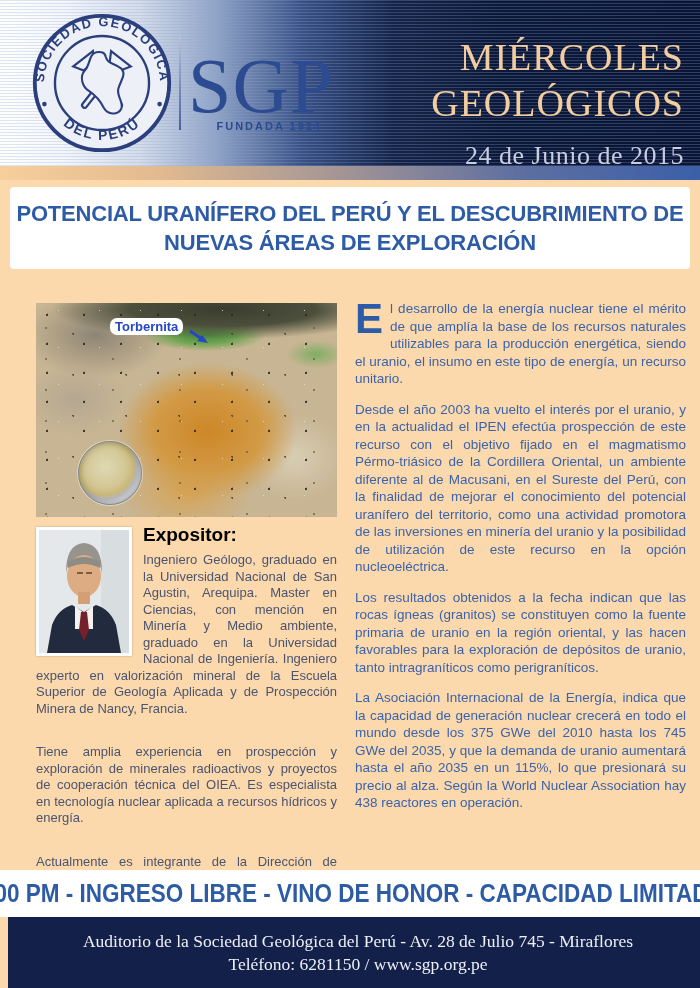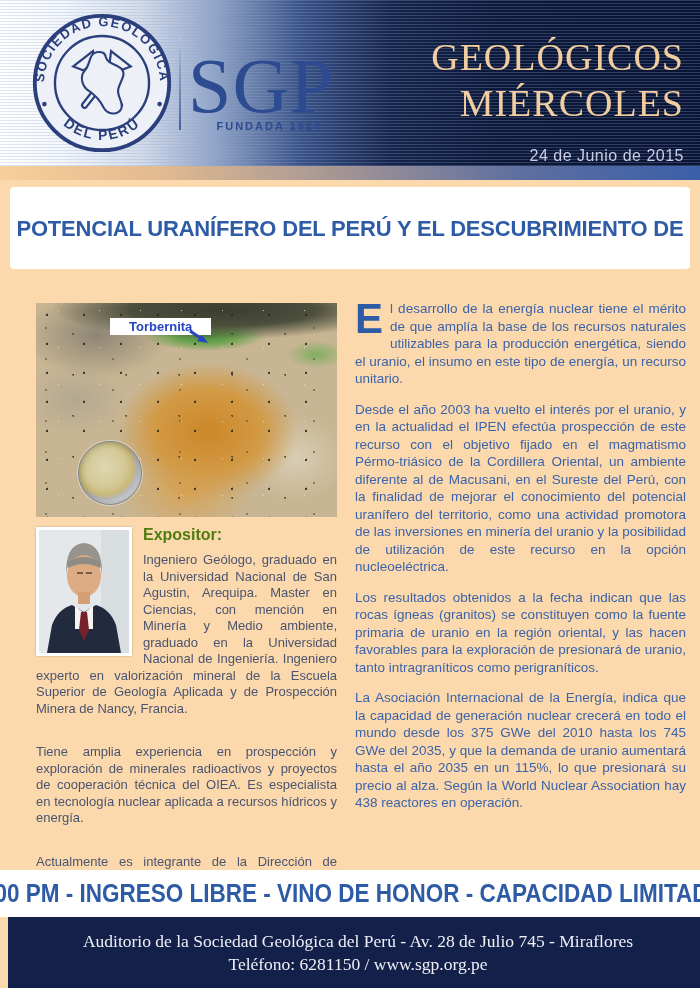--- a/index.html
+++ b/index.html
@@ -15,21 +15,21 @@
   .logo{position:absolute;left:30px;top:11px;width:144px;height:144px;z-index:2;}
   .sep{position:absolute;left:179px;top:36px;width:2px;height:94px;z-index:2;
     background:linear-gradient(#b7c3dd,#44609e);}
   .sgp{position:absolute;left:188px;top:44px;z-index:2;font-family:Liberation Serif, serif;
     font-size:78px;line-height:84px;color:#2c4b90;letter-spacing:1px;}
   .founded{position:absolute;left:198px;top:120px;width:124px;z-index:2;text-align:right;
     font-size:11px;letter-spacing:2px;color:#2c4b90;font-weight:bold;}
   .series{position:absolute;right:16px;top:34px;z-index:2;text-align:right;
     font-family:"Liberation Serif",serif;font-size:38px;line-height:46px;
     color:#f2cda0;letter-spacing:1px;}
-  .evdate{margin-top:7px;font-family:Liberation Sans, sans-serif;font-size:16px;
+  .evdate{margin-top:7px;font-family:Liberation Serif, serif;font-size:26px;
     color:#c9cde4;letter-spacing:.5px;font-weight:normal;}
 
   
   .bar{position:absolute;left:0;top:166px;width:700px;height:14px;
     background:linear-gradient(90deg,#f7cf9b 0%,#e3bb90 22%,#a59694 48%,#5e6fa0 74%,#3b5fa8 100%);}
 
   
   .body{position:absolute;left:0;top:180px;width:700px;height:690px;background:#fbd9ac;}
   .title-box{position:absolute;left:10px;top:7px;width:680px;height:82px;background:#ffffff;
     border-radius:4px;display:flex;flex-direction:column;justify-content:center;text-align:center;}
@@ -50,32 +50,32 @@
       radial-gradient(75px 62px at 86% 72%,#d8cdb4 0%,rgba(216,205,180,0) 70%),
       radial-gradient(105px 62px at 20% 15%,#8d8574 0%,rgba(141,133,116,0) 70%);}
   .rock::after{content:"";position:absolute;inset:0;
     background-image:
       radial-gradient(2.2px 2.2px at 30% 40%,rgba(40,38,30,.85) 50%,rgba(0,0,0,0) 55%),
       radial-gradient(1.8px 1.8px at 70% 75%,rgba(60,55,45,.75) 50%,rgba(0,0,0,0) 55%),
       radial-gradient(2px 2px at 15% 80%,rgba(95,82,60,.6) 50%,rgba(0,0,0,0) 55%),
       radial-gradient(1.6px 1.6px at 55% 20%,rgba(235,228,210,.8) 50%,rgba(0,0,0,0) 55%);
     background-size:37px 29px,53px 41px,67px 31px,41px 37px;}
   .minlabel{position:absolute;left:74px;top:15px;z-index:3;background:#ffffff;
-    color:#2746c2;font-weight:bold;font-size:13px;padding:0 19px;line-height:17px;}
+    color:#2746c2;font-weight:bold;font-size:13px;padding:0 5px;line-height:17px;border-radius:7px;}
   .minarrow{position:absolute;left:152px;top:26px;z-index:3;}
   .coin{position:absolute;left:42px;bottom:12px;z-index:2;width:62px;height:62px;border-radius:50%;
     border:1px solid #7e858c;
     background:radial-gradient(circle at 42% 40%,#ded8b2 0%,#d3c795 40%,#c9b878 55%,#b8b9bd 62%,#d6d9dc 72%,#9fa5ab 84%,#8c9298 100%);
     box-shadow:0 0 0 1px rgba(255,255,255,.45), inset 0 0 7px rgba(0,0,0,.3);}
 
   
   .speaker{margin-top:8px;color:#4b5470;font-size:13px;line-height:16.5px;text-align:justify;}
   .portrait{float:left;width:90px;height:123px;margin:2px 11px 4px 0;border:3px solid #fefefe;
     box-shadow:0 0 2px rgba(0,0,0,.25);background:#e3e7ea;}
-  .sphead{font-weight:bold;color:#4d7c0f;font-size:16px;line-height:19px;white-space:nowrap;margin-top:8px;}
+  .sphead{font-weight:bold;color:#000000;font-size:19px;line-height:19px;white-space:nowrap;margin-top:8px;}
   .speaker p,.biop{margin:9px 0 0 0;}
   .biop{color:#4b5470;font-size:13px;line-height:16.5px;text-align:justify;margin-top:27px;}
   .speaker p{margin-top:8px;}
 
   
   .col-right p{margin:0 0 13px 0;color:#3c63aa;font-size:13.5px;line-height:17.5px;text-align:justify;}
   .dropcap{float:left;font-size:42px;line-height:34px;font-weight:bold;color:#2d5ba5;
     margin:2px 7px 0 0;}
 
   
@@ -120,32 +120,33 @@
           <rect x="-2.6" y="-30" width="5.2" height="62" rx="2.5"></rect>
           <path d="M -13,-32 L 13,-32 L 7,-22 L -7,-22 Z"></path>
         </g>
       </g>
       <path d="M -6,-32 C -14,-30 -12,-19 -18,-13 C -24,-6 -20,4 -14,8 C -8,12 -2,18 2,26 C 6,33 16,34 20,27 C 23,20 15,14 17,6 C 19,-2 26,-9 20,-15 C 14,-21 6,-19 4,-27 C 3,-32 -1,-33 -6,-32 Z" fill="#edf1f7" stroke="#2b3f7d" stroke-width="2.2"></path>
     </svg>
     <div class="sep"></div>
     <div class="sgp">SGP</div>
     <div class="founded">FUNDADA 1924</div>
     <div class="series">
+      <div>MIÉRCOLES</div>
       <div>GEOLÓGICOS</div>
-      <div>MIÉRCOLES</div>
       <div class="evdate">24 de Junio de 2015</div>
     </div>
   </div>
 
   <div class="bar"></div>
 
   <div class="body">
 
     <div class="title-box">
       <div>POTENCIAL URANÍFERO DEL PERÚ Y EL DESCUBRIMIENTO DE</div>
+      <div>NUEVAS ÁREAS DE EXPLORACIÓN</div>
     </div>
 
     <div class="col-left">
       <div class="rock">
         <span class="minlabel">Torbernita</span>
         <svg class="minarrow" width="24" height="18">
           <path d="M2,2 L17,12" stroke="#2746c2" stroke-width="3" fill="none"></path>
           <path d="M20,14 L9,12 L14,6 Z" fill="#2746c2"></path>
         </svg>
         <div class="coin"></div>
@@ -168,21 +169,21 @@
         <div class="sphead">Expositor:</div>
         <p>Ingeniero Geólogo, graduado en la Universidad Nacional de San Agustin, Arequipa. Master en Ciencias, con mención en Minería y Medio ambiente, graduado en la Universidad Nacional de Ingeniería. Ingeniero experto en valorización mineral de la Escuela Superior de Geología Aplicada y de Prospección Minera de Nancy, Francia.</p>
       </div>
       <p class="biop">Tiene amplia experiencia en prospección y exploración de minerales radioactivos y proyectos de cooperación técnica del OIEA. Es especialista en tecnología nuclear aplicada a recursos hídricos y energía.</p>
       <p class="biop">Actualmente es integrante de la Dirección de Servicios Tecnológicos del Instituto Peruano de Energía Nuclear. Ingeniero consultor en uranio y prospección de aguas subterráneas con aplicación de técnicas nucleares.</p>
     </div>
 
     <div class="col-right">
       <p><span class="dropcap">E</span><span>l desarrollo de la energía nuclear tiene el mérito de que amplía la base de los recursos naturales utilizables para la producción energética, siendo el uranio, el insumo en este tipo de energía, un recurso unitario.</span></p>
       <p>Desde el año 2003 ha vuelto el interés por el uranio, y en la actualidad el IPEN efectúa prospección de este recurso con el objetivo fijado en el magmatismo Pérmo-triásico de la Cordillera Oriental, un ambiente diferente al de Macusani, en el Sureste del Perú, con la finalidad de mejorar el conocimiento del potencial uranífero del territorio, como una actividad promotora de las inversiones en minería del uranio y la posibilidad de utilización de este recurso en la opción nucleoeléctrica.</p>
-      <p>Los resultados obtenidos a la fecha indican que las rocas ígneas (granitos) se constituyen como la fuente primaria de uranio en la región oriental, y las hacen favorables para la exploración de presionará de uranio, tanto intragraníticos como perigraníticos.</p>
+      <p>Los resultados obtenidos a la fecha indican que las rocas ígneas (granitos) se constituyen como la fuente primaria de uranio en la región oriental, y las hacen favorables para la exploración de depósitos de uranio, tanto intragraníticos como perigraníticos.</p>
       <p>La Asociación Internacional de la Energía, indica que la capacidad de generación nuclear crecerá en todo el mundo desde los 375 GWe del 2010 hasta los 745 GWe del 2035, y que la demanda de uranio aumentará hasta el año 2035 en un 115%, lo que presionará su precio al alza. Según la World Nuclear Association hay 438 reactores en operación.</p>
     </div>
   </div>
 
   <div class="band">
     <div>7.00 PM - INGRESO LIBRE - VINO DE HONOR - CAPACIDAD LIMITADA</div>
   </div>
 
   <div class="footer">
     <div class="l1">Auditorio de la Sociedad Geológica del Perú - Av. 28 de Julio 745 - Miraflores</div>

